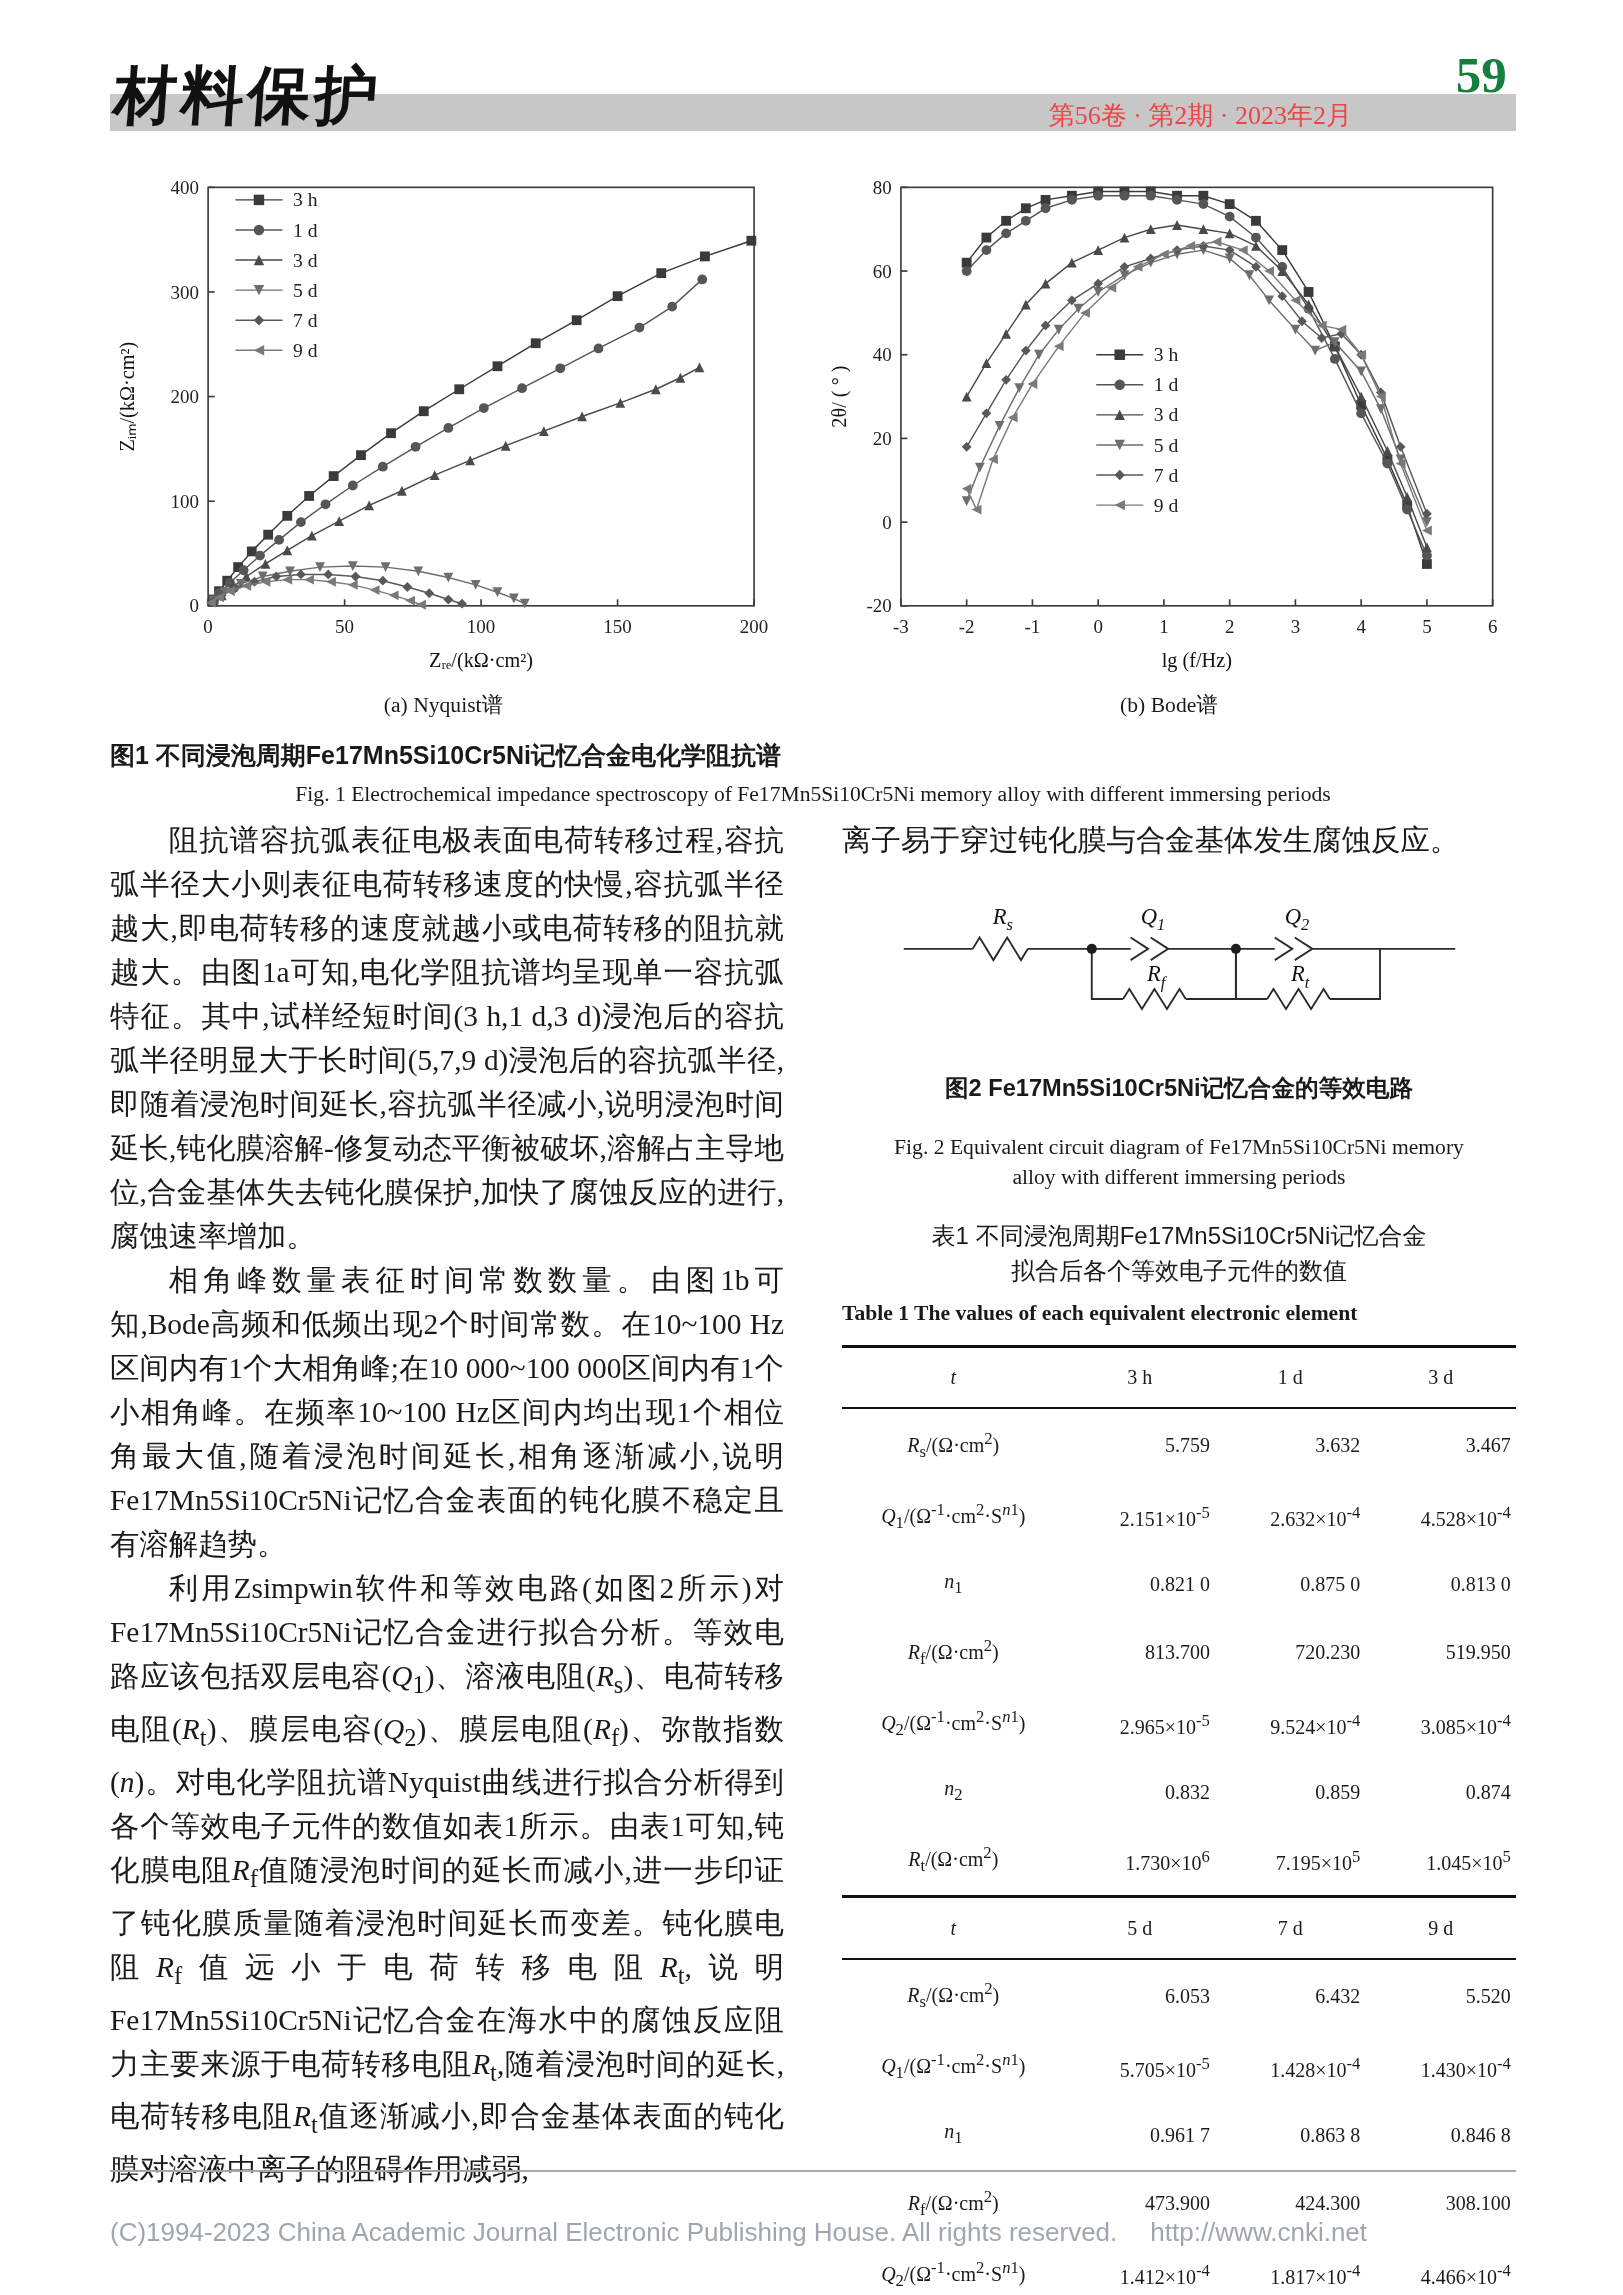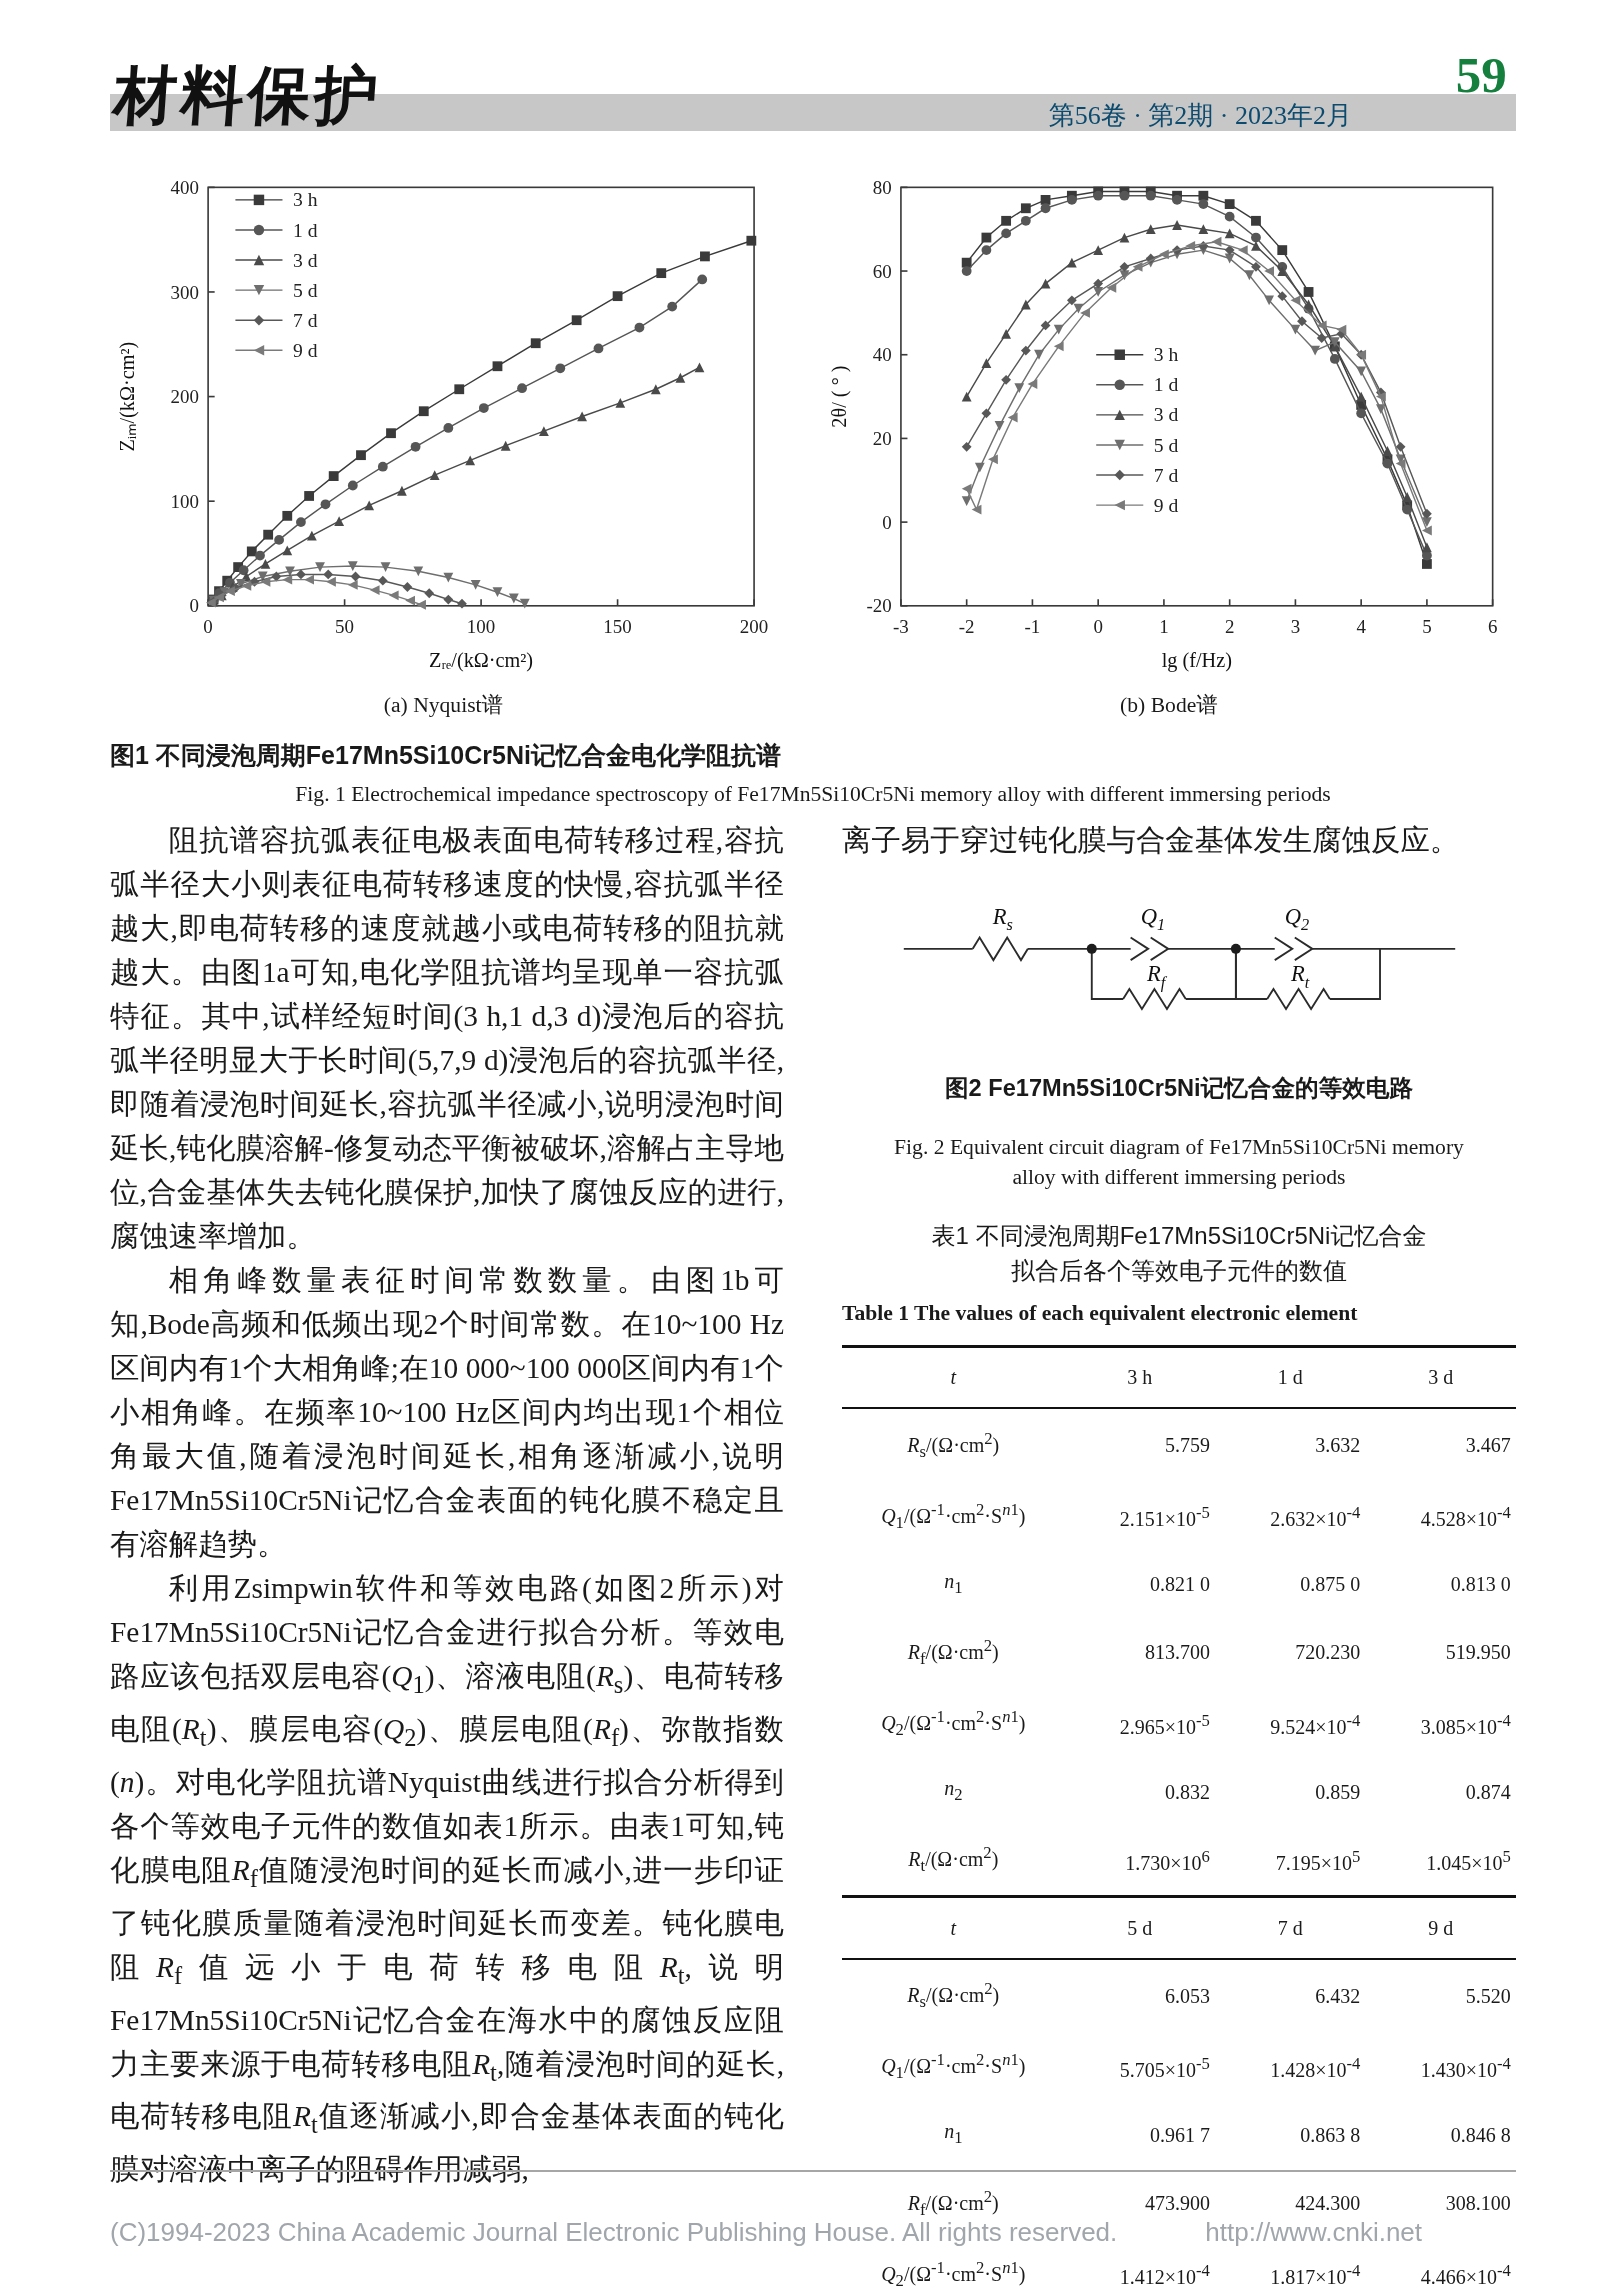--- a/index.html
+++ b/index.html
@@ -5,21 +5,21 @@
   *{margin:0;padding:0;box-sizing:border-box}
   html,body{background:#f0f0f0}
   .page{position:relative;width:1623px;height:2295px;background:#ffffff;margin:0 auto;
         font-family:"Liberation Serif",serif;color:#1a1a1a;overflow:hidden}
 
   
   .header{position:absolute;top:63px;left:110px;width:1406px;height:92px}
   .band{position:absolute;left:0;right:0;top:31px;height:37px;background:#c7c7c7}
   .logo{position:absolute;left:3.9px;top:-10.5px;font-size:63px;font-weight:bold;
         font-family:"Liberation Serif",serif;letter-spacing:3.9px;color:#111;transform:skewX(-4deg)}
-  .issue{position:absolute;right:164px;top:35px;font-size:26px;color:#0c4a6e;font-family:"Liberation Serif",serif}
+  .issue{position:absolute;right:164px;top:35px;font-size:26px;color:#ef4444;font-family:"Liberation Serif",serif}
   .pageno{position:absolute;right:9.2px;top:-17px;font-size:51px;font-weight:bold;color:#15803d}
 
   
   .figure1{position:absolute;top:171px;left:110px;width:1406px}
   .charts{display:flex;justify-content:space-between}
   .chartcol{display:flex;flex-direction:column;align-items:center}
   svg text{font-family:"Liberation Serif",serif}
   .tick{font-size:29px;fill:#222}
   .axlabel{font-size:31px;fill:#111}
   .legend{font-size:30px;fill:#222}
@@ -47,21 +47,21 @@
   table.tbl th{font-weight:normal;text-align:center;padding:7.9px 5.2px}
   table.tbl td{padding:7.2px 5.2px}
   tr.hdr{border-bottom:2px solid #111}
   tr.hdr.mid th{border-top:3.3px solid #111}
   td.c-label{text-align:center}
   td.c-val{text-align:right;padding-right:39px}
   col.lab{width:33%} col.val{width:22.3%}
 
   
   .bottomrule{position:absolute;top:2170px;left:110px;width:1406px;border-top:2px solid #a6a6a6}
-  .footer{position:absolute;top:2217px;left:110px;width:1406px;display:flex;gap:88px;
+  .footer{position:absolute;top:2217px;left:110px;width:1406px;display:flex;gap:33px;
           color:#a0a6ab;font-size:26px;font-family:"Liberation Sans",sans-serif}
 </style>
 </head>
 <body>
 
 <div class="page">
 
   <div class="header">
     <div class="band"></div>
     <div class="logo">材料保护</div>

